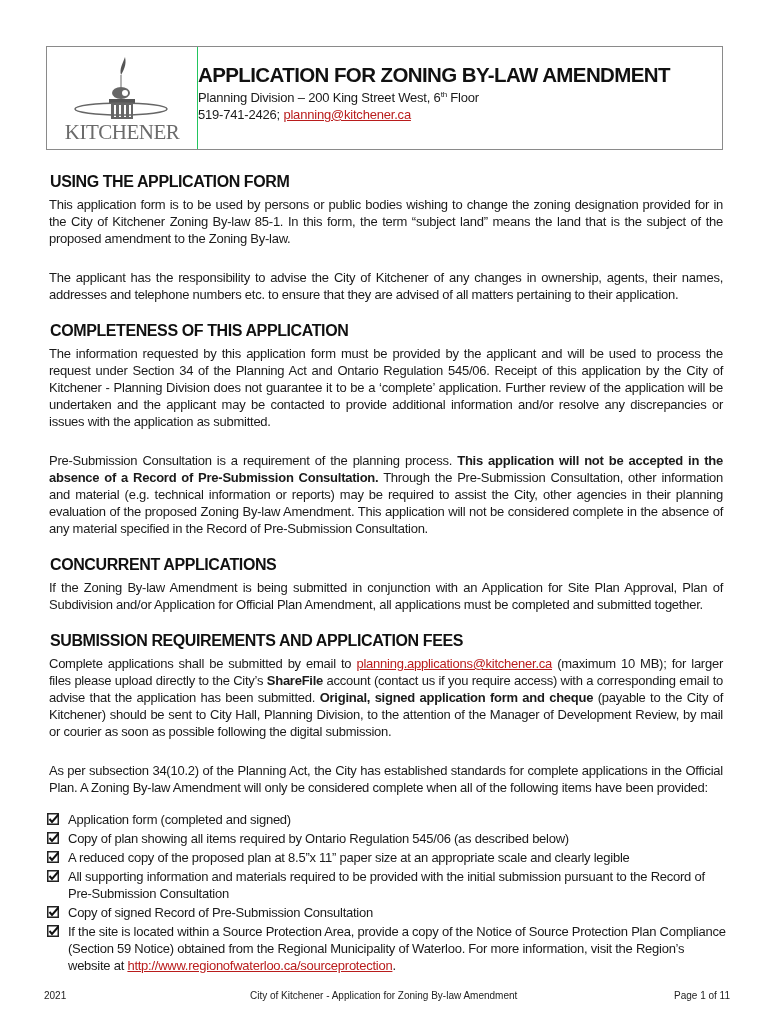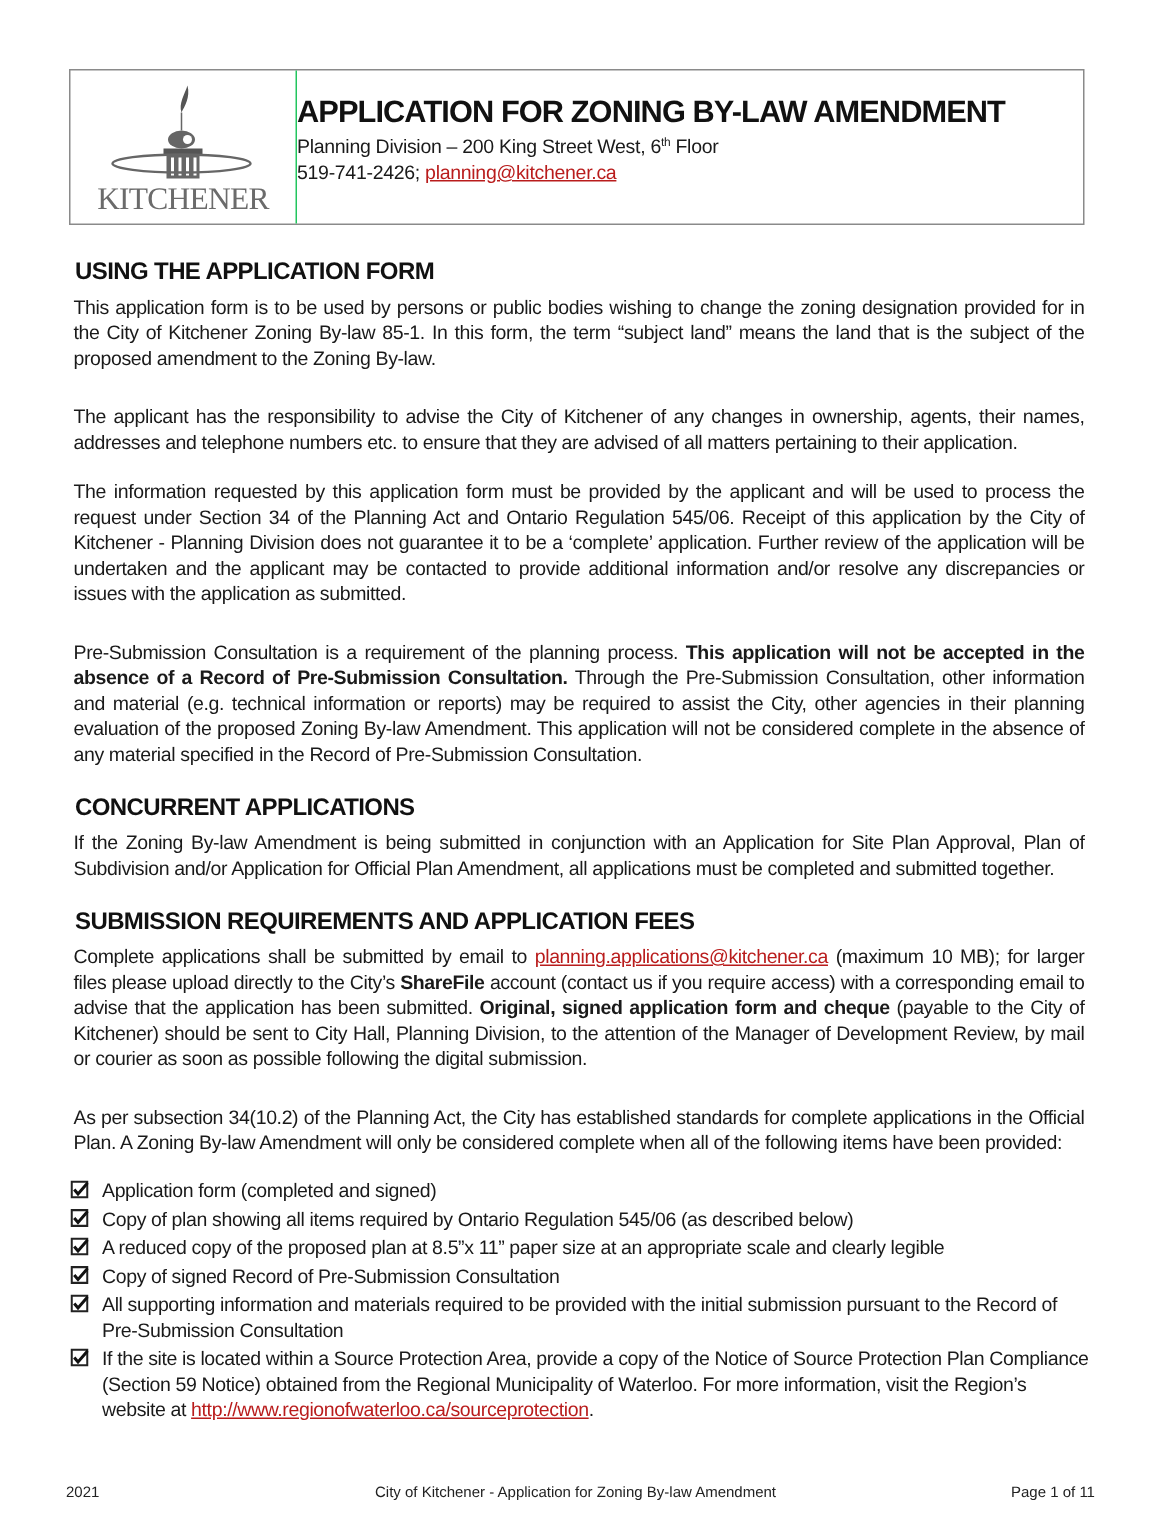--- a/index.html
+++ b/index.html
@@ -63,20 +63,21 @@
     </div>
   </div>
 
   <div class="content">
     <h2>USING THE APPLICATION FORM</h2>
     <p>This application form is to be used by persons or public bodies wishing to change the zoning designation provided for in the City of Kitchener Zoning By-law 85-1. In this form, the term “subject land” means the land that is the subject of the proposed amendment to the Zoning By-law.</p>
     <div class="gap"></div>
     <p>The applicant has the responsibility to advise the City of Kitchener of any changes in ownership, agents, their names, addresses and telephone numbers etc. to ensure that they are advised of all matters pertaining to their application.</p>
     <div class="sec-gap"></div>
 
+    <h2>COMPLETENESS OF THIS APPLICATION</h2>
     <p>The information requested by this application form must be provided by the applicant and will be used to process the request under Section 34 of the Planning Act and Ontario Regulation 545/06. Receipt of this application by the City of Kitchener - Planning Division does not guarantee it to be a ‘complete’ application.  Further review of the application will be undertaken and the applicant may be contacted to provide additional information and/or resolve any discrepancies or issues with the application as submitted.</p>
     <div class="gap"></div>
     <p><span>Pre-Submission Consultation is a requirement of the planning process.  </span><b>This application will not be accepted in the absence of a Record of Pre-Submission Consultation.</b><span> Through the Pre-Submission Consultation, other information and material (e.g. technical information or reports) may be required to assist the City, other agencies in their planning evaluation of the proposed Zoning By-law Amendment. This application will not be considered complete in the absence of any material specified in the Record of Pre-Submission Consultation.</span></p>
     <div class="sec-gap"></div>
 
     <h2>CONCURRENT APPLICATIONS</h2>
     <p>If the Zoning By-law Amendment is being submitted in conjunction with an Application for Site Plan Approval, Plan of Subdivision and/or Application for Official Plan Amendment, all applications must be completed and submitted together.</p>
     <div class="sec-gap"></div>
 
     <h2>SUBMISSION REQUIREMENTS AND APPLICATION FEES</h2>
@@ -93,25 +94,25 @@
             <rect x="0.75" y="0.75" width="10.5" height="10.5" fill="none" stroke="#222" stroke-width="1.5"></rect>
             <path d="M2.5 6 L5 9 L11.5 1.5" fill="none" stroke="#111" stroke-width="2"></path>
           </svg><span>Copy of plan showing all items required by Ontario Regulation 545/06 (as described below)</span></li>
         <li><svg class="chk" viewBox="0 0 12 12">
             <rect x="0.75" y="0.75" width="10.5" height="10.5" fill="none" stroke="#222" stroke-width="1.5"></rect>
             <path d="M2.5 6 L5 9 L11.5 1.5" fill="none" stroke="#111" stroke-width="2"></path>
           </svg><span>A reduced copy of the proposed plan at 8.5”x 11” paper size at an appropriate scale and clearly legible</span></li>
         <li><svg class="chk" viewBox="0 0 12 12">
             <rect x="0.75" y="0.75" width="10.5" height="10.5" fill="none" stroke="#222" stroke-width="1.5"></rect>
             <path d="M2.5 6 L5 9 L11.5 1.5" fill="none" stroke="#111" stroke-width="2"></path>
-          </svg><span>Copy of signed Record of Pre-Submission Consultation</span></li>
+          </svg><span>All supporting information and materials required to be provided with the initial submission pursuant to the Record of Pre-Submission Consultation</span></li>
         <li><svg class="chk" viewBox="0 0 12 12">
             <rect x="0.75" y="0.75" width="10.5" height="10.5" fill="none" stroke="#222" stroke-width="1.5"></rect>
             <path d="M2.5 6 L5 9 L11.5 1.5" fill="none" stroke="#111" stroke-width="2"></path>
-          </svg><span>All supporting information and materials required to be provided with the initial submission pursuant to the Record of Pre-Submission Consultation</span></li>
+          </svg><span>Copy of signed Record of Pre-Submission Consultation</span></li>
         <li><svg class="chk" viewBox="0 0 12 12">
             <rect x="0.75" y="0.75" width="10.5" height="10.5" fill="none" stroke="#222" stroke-width="1.5"></rect>
             <path d="M2.5 6 L5 9 L11.5 1.5" fill="none" stroke="#111" stroke-width="2"></path>
           </svg><span>If the site is located within a Source Protection Area, provide a copy of the Notice of Source Protection Plan Compliance (Section 59 Notice) obtained from the Regional Municipality of Waterloo. For more information, visit the Region’s website at </span><a class="link">http://www.regionofwaterloo.ca/sourceprotection</a><span>.</span></li>
       </ul>
   </div>
 
   <div class="footer">
     <span style="left:44px">2021</span>
     <span style="left:250px">City of Kitchener - Application for Zoning By-law Amendment</span>

